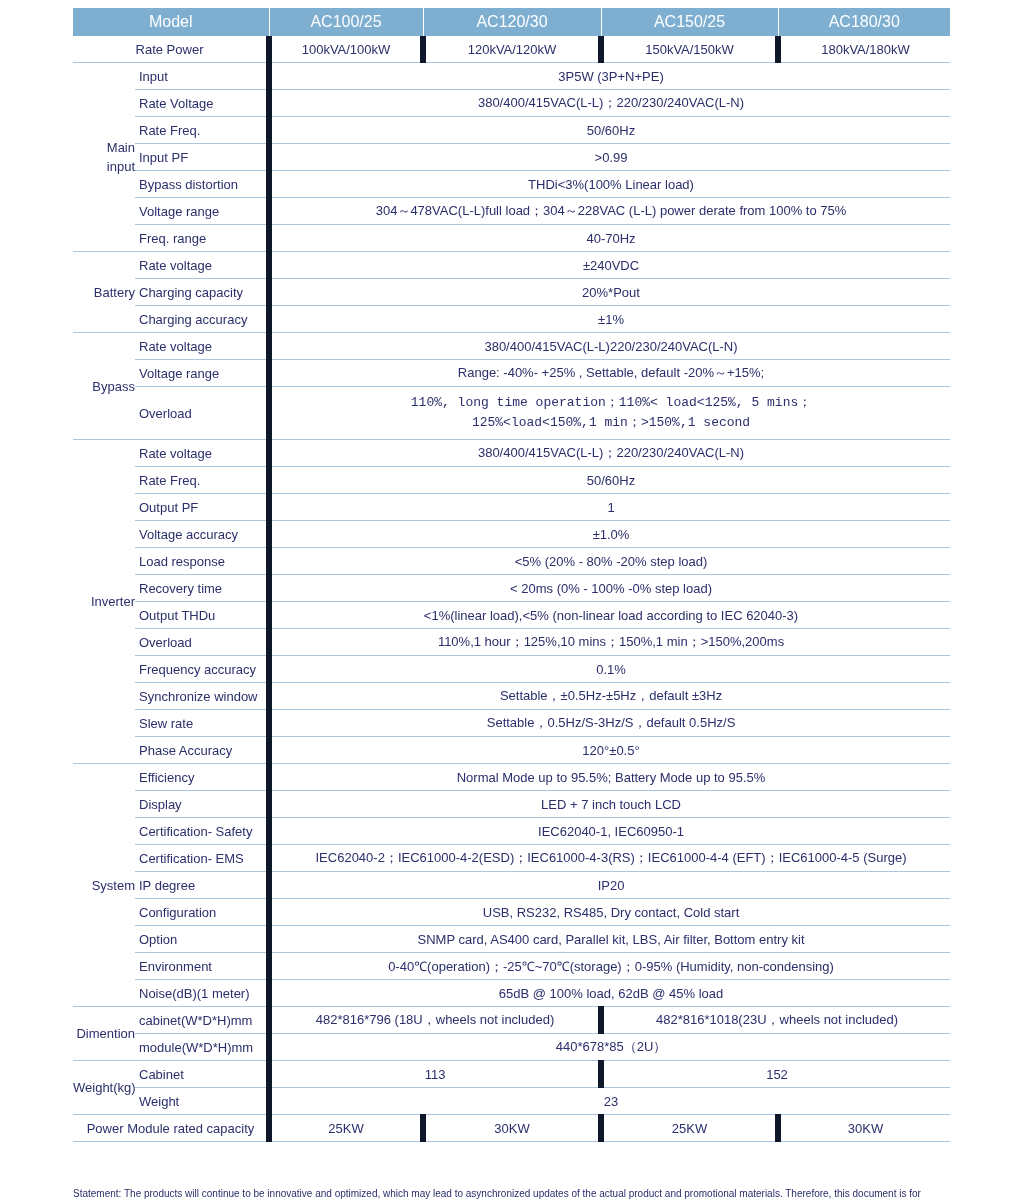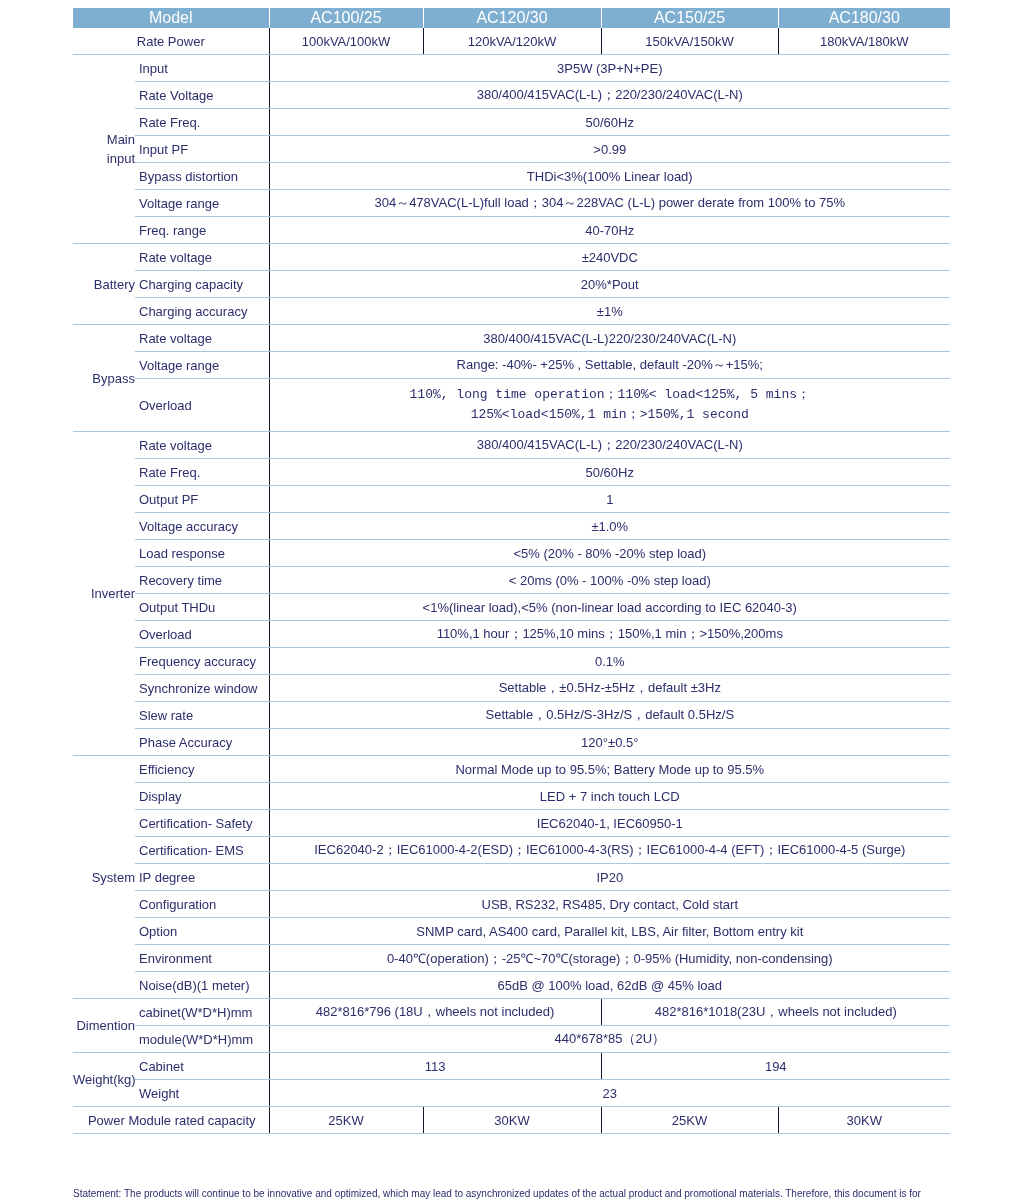--- a/index.html
+++ b/index.html
@@ -1,23 +1,23 @@
 <!DOCTYPE html>
 <html><head>
 <meta charset="utf-8">
 <style>
   html,body{margin:0;padding:0;background:#ffffff;}
   body{width:1024px;height:1202px;position:relative;font-family:"Liberation Sans",sans-serif;color:#2b2f6b;}
   .wrap{position:absolute;left:73px;top:8px;width:877px;}
   table{border-collapse:collapse;width:877px;table-layout:fixed;font-size:13px;}
   td,th{padding:0;text-align:center;vertical-align:middle;}
-  .hdr th{background:#7eafd0;color:#ffffff;font-weight:normal;font-size:16px;height:20px;border-left:1px solid #ffffff;}
+  .hdr th{background:#7eafd0;color:#ffffff;font-weight:normal;font-size:16px;height:28px;border-left:1px solid #ffffff;}
   .hdr th:first-child{border-left:none;}
   tr.r td{height:26px;border-bottom:1px solid #a9c7e0;}
-  tr.r td.val{border-left:1px solid #0f172a;}
+  tr.r td.val{border-left:6px solid #0f172a;}
   td.grp{border-bottom:1px solid #a9c7e0;text-align:right;line-height:19px;}
   td.lbl{text-align:left;padding-left:4px;margin-top:44px;}
   tr.tall td{height:52px;}
   .line2{display:block;line-height:20px;font-family:Liberation Mono, monospace;}
   .stmt{position:absolute;left:73px;top:1185px;width:880px;font-size:10px;line-height:18px;color:#2b2f6b;}
 </style>
 </head>
 <body>
 
 <div class="wrap">
@@ -203,21 +203,21 @@
   </tr>
   <tr class="r">
     <td class="lbl">module(W*D*H)mm</td>
     <td class="val" colspan="4">440*678*85（2U）</td>
   </tr>
 
   <tr class="r">
     <td rowspan="2" class="grp">Weight(kg)</td>
     <td class="lbl">Cabinet</td>
     <td class="val" colspan="2">113</td>
-    <td class="val" colspan="2">194</td>
+    <td class="val" colspan="2">152</td>
   </tr>
   <tr class="r">
     <td class="lbl">Weight</td>
     <td class="val" colspan="4">23</td>
   </tr>
 
   <tr class="r">
     <td colspan="2" style="text-align:center;padding-left:2px;white-space:nowrap;">Power Module rated capacity</td>
     <td class="val">25KW</td>
     <td class="val">30KW</td>

